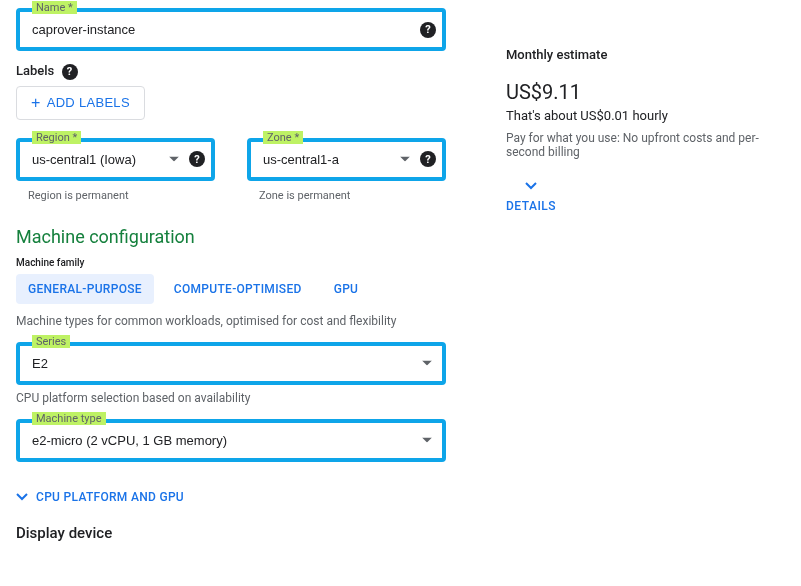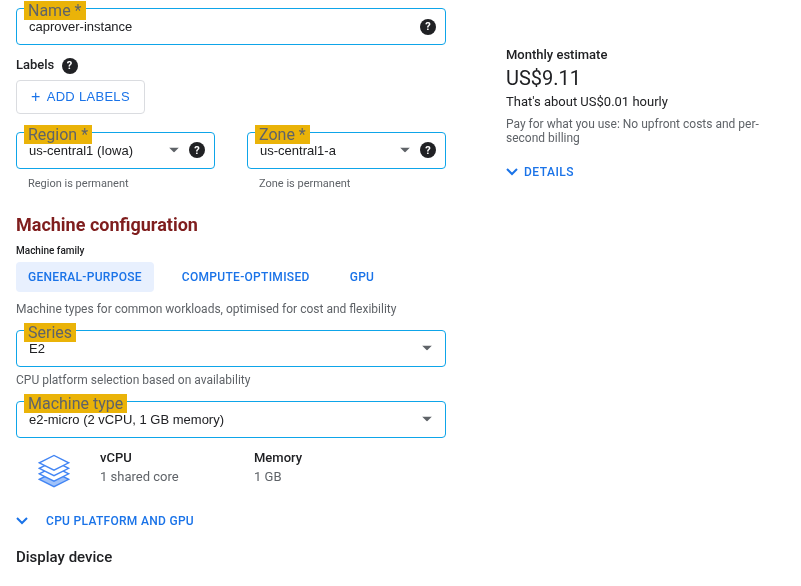--- a/index.html
+++ b/index.html
@@ -2,63 +2,63 @@
 <html><head>
 <meta charset="utf-8">
 <style>
 * { box-sizing: border-box; margin: 0; padding: 0; }
 body { font-family: Roboto, "Helvetica Neue", Arial, sans-serif; font-size: 13px; color: #202124; padding: 8px 16px; background: #fff; }
 .layout { display: flex; gap: 60px; }
 .main { flex: 0 0 430px; }
 .side { flex: 1; padding-top: 12px; }
 
 .field-wrap { position: relative; margin-bottom: 8px; }
-.field-label { position: absolute; top: -7px; left: 8px; background: #eab308; padding: 0 4px; font-size: 16px; color: #5f6368; }
-.input { width: 100%; border: 1px solid #0ea5e9; border-radius: 4px; padding: 10px 36px 10px 12px; font-size: 13px; color: #202124; background: #fff; }
+.field-label { position: absolute; top: -7px; left: 16px; background: #bef264; padding: 0 4px; font-size: 11px; color: #5f6368; }
+.input { width: 100%; border: 4px solid #0ea5e9; border-radius: 4px; padding: 10px 36px 10px 12px; font-size: 13px; color: #202124; background: #fff; }
 .select-input { appearance: none; cursor: pointer; }
 .help-icon-in { position: absolute; right: 10px; top: 50%; transform: translateY(-50%); width: 16px; height: 16px; border-radius: 50%; background: #202124; color: #fff; font-size: 11px; font-weight: bold; display: flex; align-items: center; justify-content: center; cursor: pointer; }
 .help-icon-inline { display: inline-flex; width: 16px; height: 16px; border-radius: 50%; background: #202124; color: #fff; font-size: 11px; font-weight: bold; align-items: center; justify-content: center; vertical-align: middle; margin-left: 4px; cursor: pointer; }
 .dropdown-arrow { position: absolute; right: 36px; top: 50%; transform: translateY(-50%); pointer-events: none; }
 .dropdown-arrow svg { width: 10px; height: 5px; display: block; }
 
 .section-label { font-size: 13px; font-weight: 500; color: #202124; margin: 12px 0 6px; }
 .add-labels-btn { display: inline-flex; align-items: center; gap: 6px; border: 1px solid #dadce0; border-radius: 4px; background: #fff; padding: 8px 14px; color: #1a73e8; font-weight: 500; font-size: 13px; cursor: pointer; letter-spacing: 0.3px; }
 .plus-icon { color: #1a73e8; font-size: 16px; line-height: 1; }
 
 .two-col { display: flex; gap: 32px; margin-top: 18px; }
 .two-col > div { flex: 1; }
 .helper-text { font-size: 11px; color: #5f6368; margin-top: 4px; padding-left: 12px; }
 
-h2.section-title { font-size: 18px; font-weight: 700; margin: 24px 0 10px; color: #7f1d1d; }
+h2.section-title { font-size: 18px; font-weight: 400; margin: 24px 0 10px; color: #15803d; }
 .sub-label { font-size: 10px; font-weight: 500; margin-bottom: 6px; }
 
-.tabs { display: flex; gap: 16px; margin-bottom: 10px; }
+.tabs { display: flex; gap: 8px; margin-bottom: 10px; }
 .tab { padding: 8px 12px; font-size: 12px; font-weight: 500; color: #1a73e8; cursor: pointer; letter-spacing: 0.3px; }
 .tab.active { background: #e8f0fe; border-radius: 4px; }
 .desc-text { font-size: 12px; color: #5f6368; margin-bottom: 14px; }
 
 .full-field { width: 100%; }
 .series-wrap .dropdown-arrow { right: 14px; }
 
 .machine-specs { display: flex; gap: 24px; margin-top: 12px; align-items: flex-start; }
 .machine-icon { width: 44px; height: 44px; margin-left: 16px; }
 .spec-col { min-width: 130px; }
 .spec-label { font-size: 13px; font-weight: 500; margin-bottom: 4px; }
 .spec-val { font-size: 13px; color: #5f6368; }
 
-.expand-link { display: inline-flex; align-items: center; gap: 18px; color: #1a73e8; font-size: 12px; font-weight: 500; cursor: pointer; margin-top: 20px; letter-spacing: 0.3px; }
+.expand-link { display: inline-flex; align-items: center; gap: 8px; color: #1a73e8; font-size: 12px; font-weight: 500; cursor: pointer; margin-top: 20px; letter-spacing: 0.3px; }
 .chevron { display: inline-block; }
 
 h3.display-title { font-size: 15px; font-weight: 500; margin-top: 20px; margin-bottom: 4px; }
 
 .side-label { font-size: 13px; font-weight: 500; color: #202124; margin-top: 27px; }
-.price { font-size: 20px; font-weight: 400; margin-top: 4px; }
+.price { font-size: 20px; font-weight: 400; margin-top: 18px; }
 .price-sub { font-size: 13px; color: #202124; margin-top: 4px; }
 .price-note { font-size: 12px; color: #5f6368; margin-top: 8px; }
-.details-link { display: inline-flex; align-items: center; gap: 6px; color: #1a73e8; font-size: 12px; font-weight: 500; cursor: pointer; margin-top: 20px; letter-spacing: 0.5px; }
+.details-link { display: inline-flex; align-items: center; gap: 6px; color: #1a73e8; font-size: 12px; font-weight: 500; cursor: pointer; margin-top: 20px; letter-spacing: 0.5px; flex-direction: column; }
 </style>
 </head>
 <body>
 
 <div class="layout">
   <div class="main">
 
     <div class="field-wrap">
       <span class="field-label">Name *</span>
       <input class="input" value="caprover-instance" style="">
@@ -135,40 +135,20 @@
       <select class="input select-input" style="padding-right:37px">
         <option>e2-micro (2 vCPU, 1 GB memory)</option>
       </select>
       <span class="dropdown-arrow">
           <svg viewBox="0 0 10 5">
             <path d="M0 0 L5 5 L10 0 Z" fill="#5f6368"></path>
           </svg>
         </span>
     </div>
 
-    <div class="machine-specs">
-      <div class="machine-icon">
-        <svg viewBox="0 0 48 48">
-          <g fill="none" stroke="#4285f4" stroke-width="1.5">
-            <path d="M8 32 L24 40 L40 32 L24 24 Z" fill="#4285f4" fill-opacity="0.5"></path>
-            <path d="M8 26 L24 34 L40 26 L24 18 Z" fill="#fff"></path>
-            <path d="M8 20 L24 28 L40 20 L24 12 Z" fill="#fff"></path>
-            <path d="M8 14 L24 22 L40 14 L24 6 Z" fill="#fff"></path>
-          </g>
-        </svg>
-      </div>
-      <div class="spec-col">
-        <div class="spec-label">vCPU</div>
-        <div class="spec-val">1 shared core</div>
-      </div>
-      <div class="spec-col">
-        <div class="spec-label">Memory</div>
-        <div class="spec-val">1 GB</div>
-      </div>
-    </div>
 
     <div class="expand-link">
       <span class="chevron"><svg width="12" height="8" viewBox="0 0 12 8">
             <path d="M1 1 L6 6 L11 1" fill="none" stroke="#1a73e8" stroke-width="2"></path>
           </svg></span>
       <span>CPU PLATFORM AND GPU</span>
     </div>
 
     <h3 class="display-title">Display device</h3>
     

